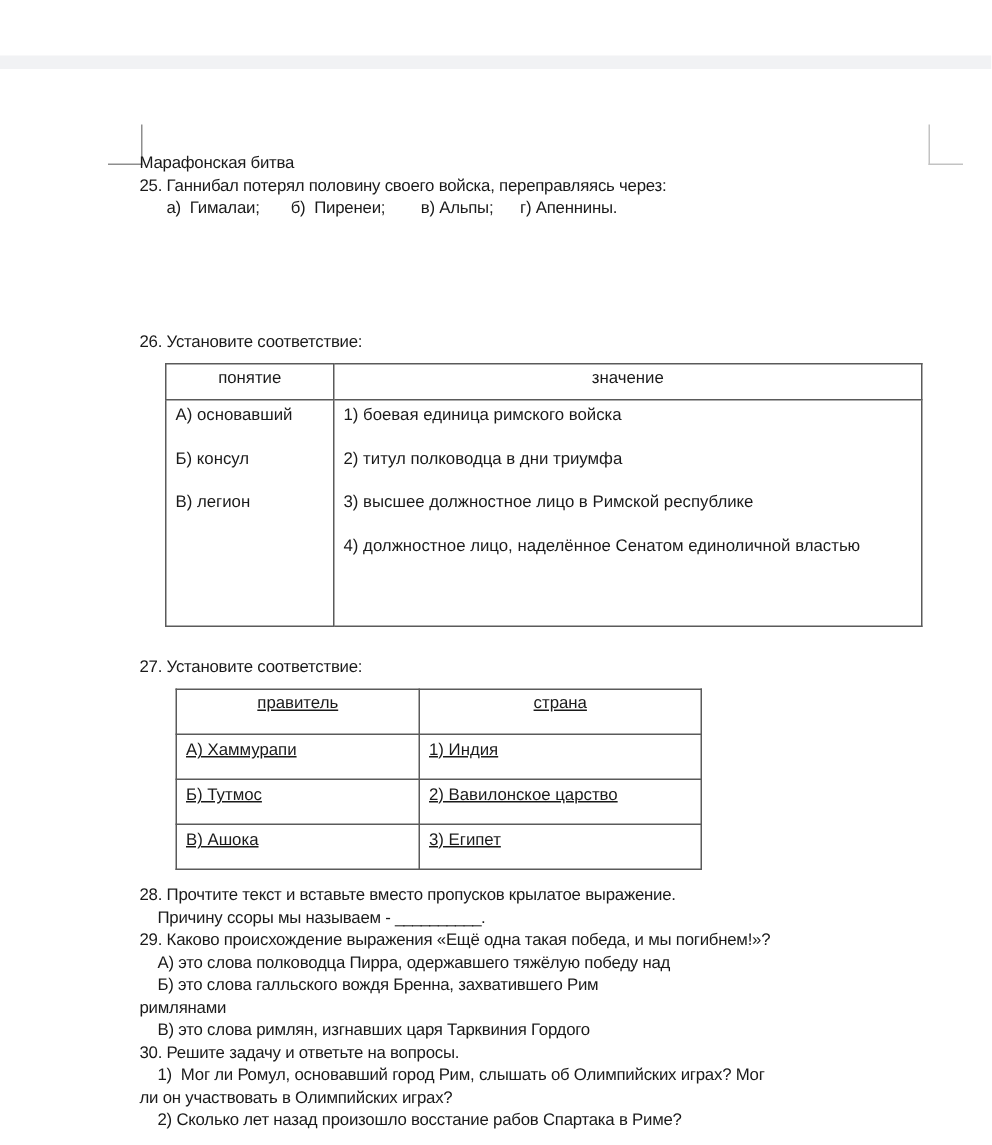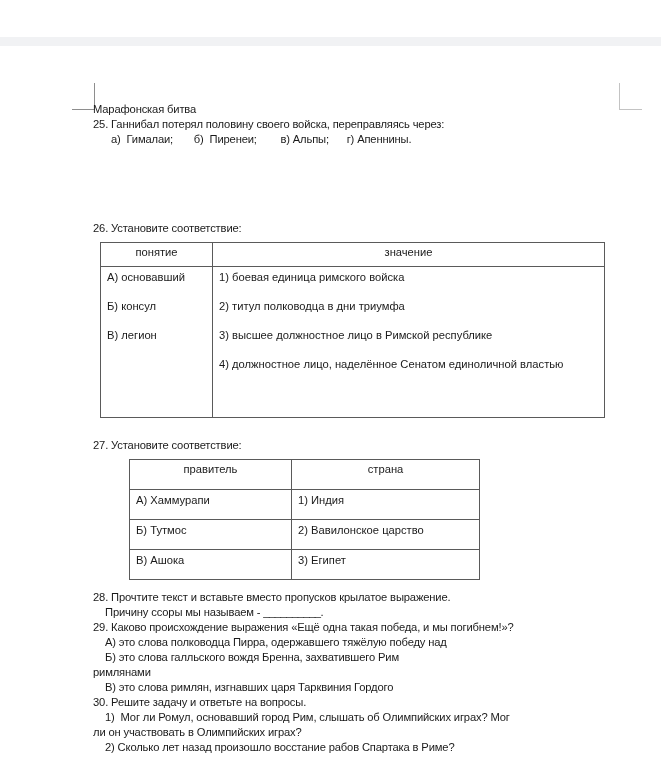--- a/index.html
+++ b/index.html
@@ -94,34 +94,35 @@
     line-height: 15px;
   }
   table.match-table th {
     text-align: center;
     padding-top: 2px;
     padding-bottom: 5px;
   }
 
   
   .t26 {
-    margin-left: 7px;
+    margin-left: 17px;
     width: 504px;
   }
   .t26 col.c1 { width: 112px; }
   .t26 col.c2 { width: 392px; }
   .t26 td.cell-a { height: 143px; }
   .t26 p { margin: 0 0 14px 0; }
   .t26 p:last-child { margin-bottom: 0; }
   .t26 .hdr-row th { height: 16px; }
 
   
   .t27 {
-    margin-left: 36px;
+    margin-left: 24px;
     width: 350px;
+    text-decoration: underline;
   }
   .t27 col.c1 { width: 162px; }
   .t27 col.c2 { width: 188px; }
   .t27 th { height: 22px; }
   .t27 td { height: 22px; }
 
   .blank-fill {
     text-decoration: none;
     letter-spacing: -0.5px;
   }

